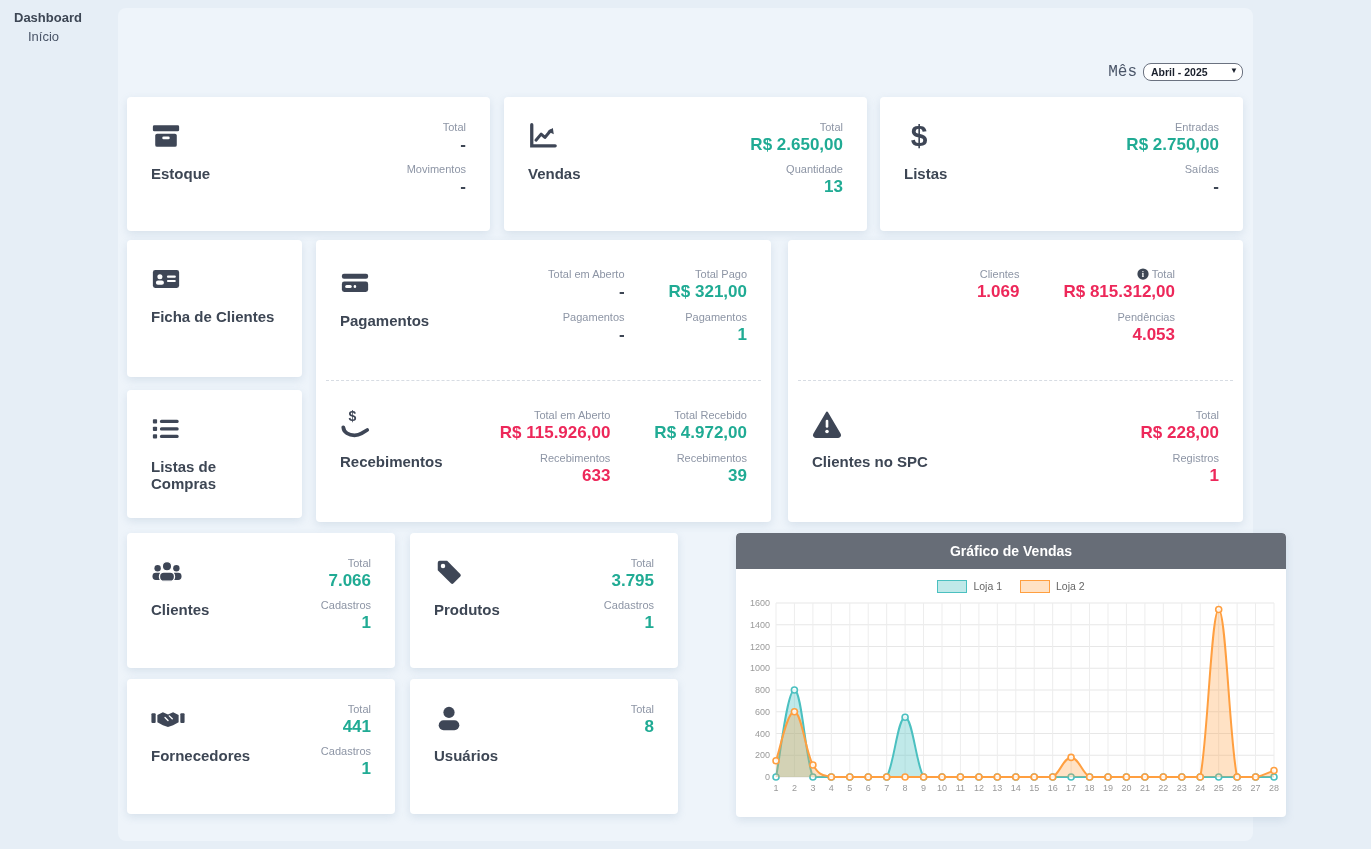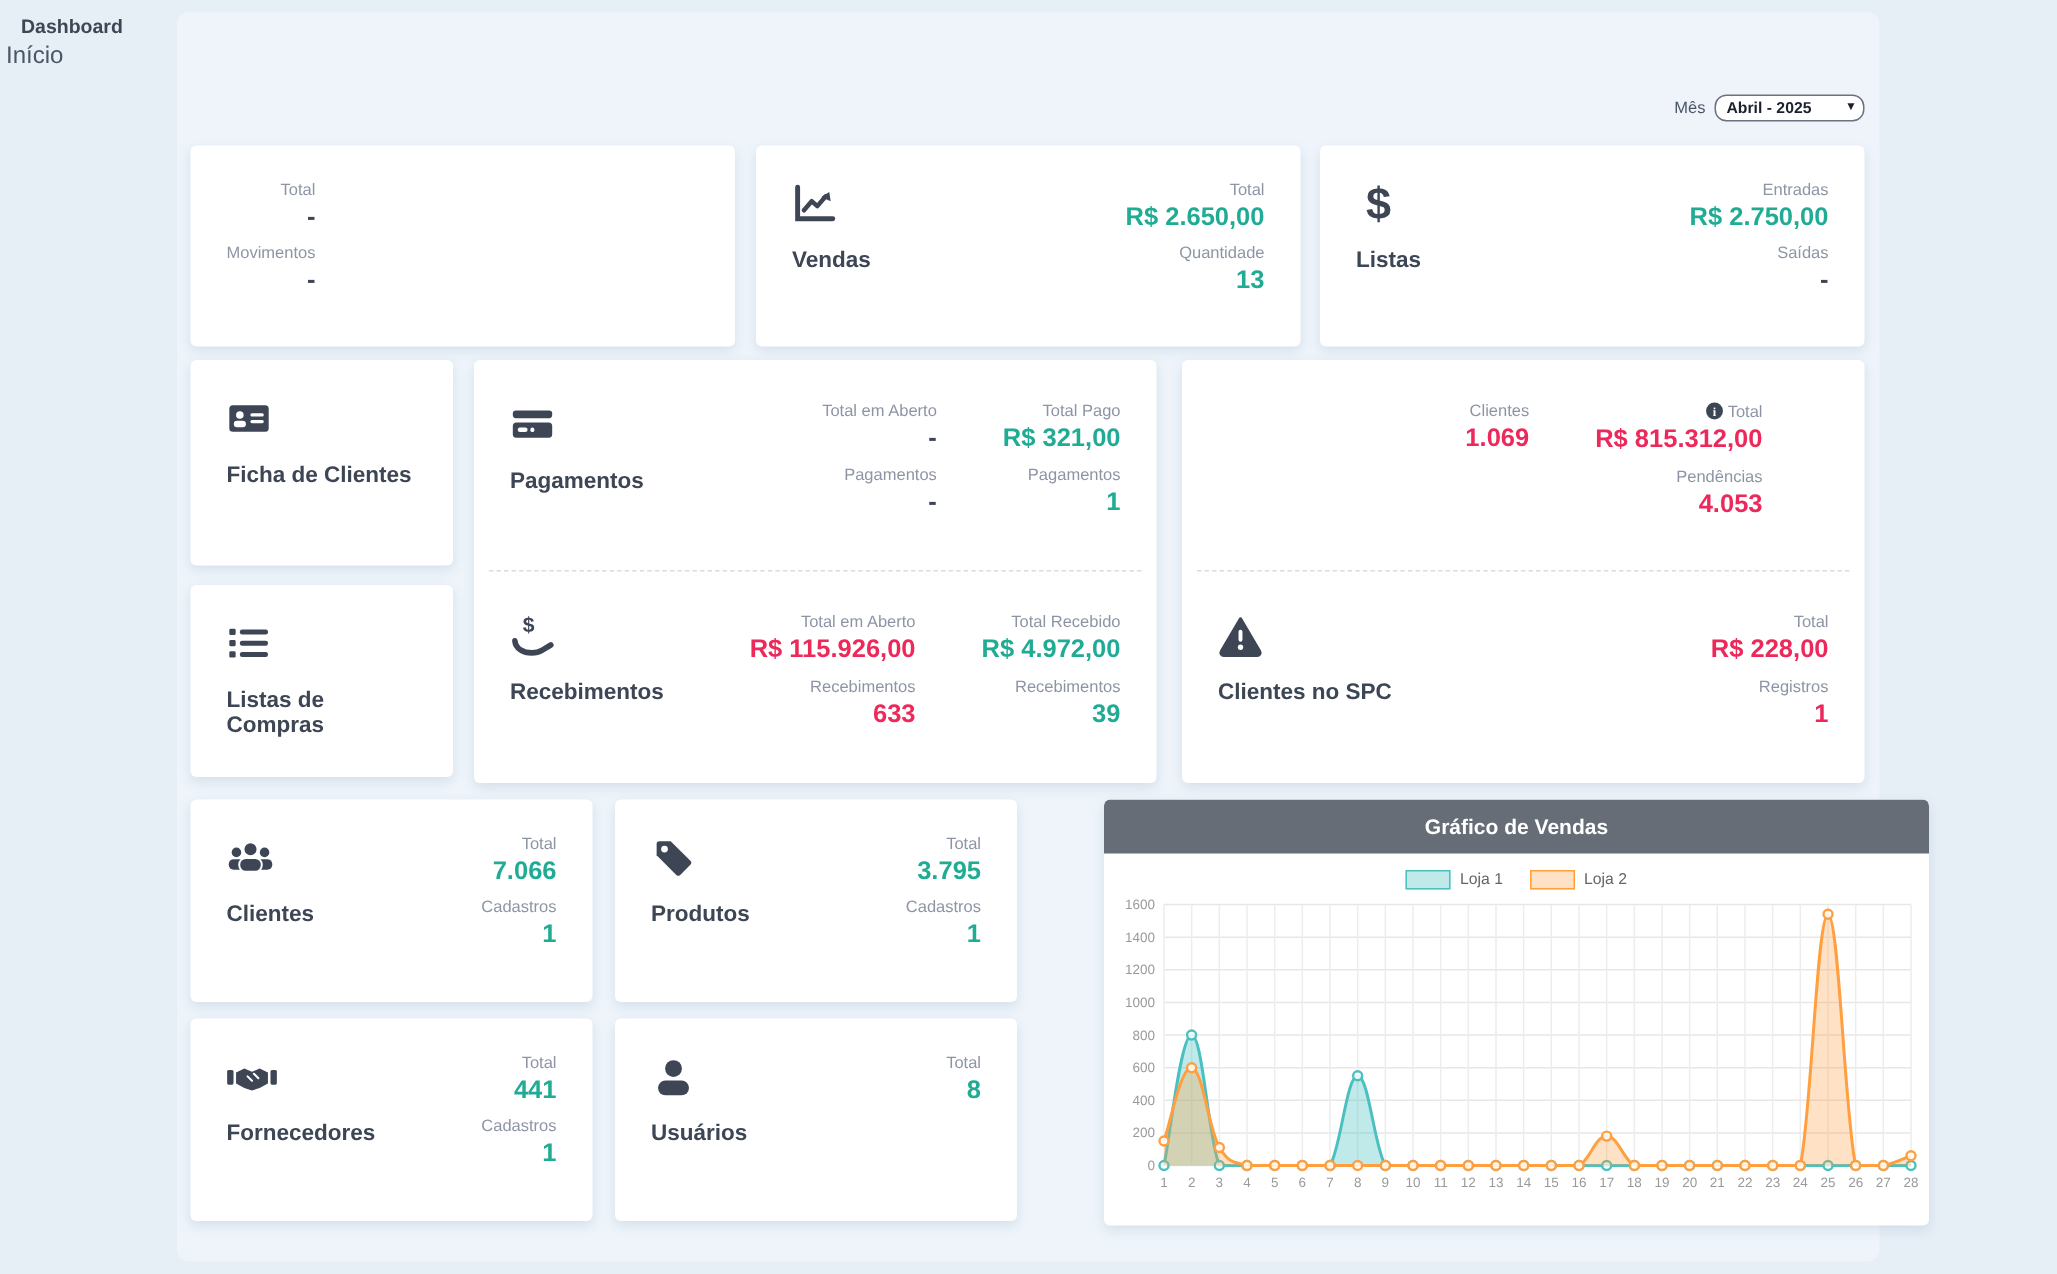--- a/index.html
+++ b/index.html
@@ -7,23 +7,23 @@
     width:1371px;height:849px;position:relative;overflow:hidden;
     background:#e6eef6;
     font-family:"Liberation Sans","DejaVu Sans",sans-serif;
     color:#3d4654;
   }
   .content-panel{
     position:absolute;left:118px;top:8px;width:1135px;height:833px;
     background:#eef4fa;border-radius:8px;
   }
   .page-title{position:absolute;left:14px;top:10px;font-size:13px;font-weight:bold;color:#3d4654;}
-  .breadcrumb{position:absolute;left:4px;top:29px;font-size:16px;color:#4a5568;text-align:right;}
+  .breadcrumb{position:absolute;left:28px;top:29px;font-size:13px;color:#4a5568;text-align:right;}
   .month-filter{position:absolute;left:1040px;top:62px;width:203px;display:flex;align-items:center;justify-content:flex-end;gap:6px;}
-  .month-filter label{font-size:11px;color:#4a5568;}
+  .month-filter label{font-size:16px;color:#4a5568;font-family:Liberation Mono, monospace;}
   .select-wrap{position:relative;display:inline-block;}
   .select-wrap select{
     -webkit-appearance:none;appearance:none;
     width:100px;height:18px;font-size:10.5px;font-weight:bold;color:#1a202c;
     background:#fff;border:1px solid #6b7280;border-radius:8px;padding:0 18px 0 7px;
   }
   .select-wrap .chev{position:absolute;right:5px;top:4px;pointer-events:none;font-size:8px;color:#1a202c;}
 
   .card{
     position:absolute;background:#fff;border-radius:4px;
@@ -72,20 +72,30 @@
   <label>Mês</label>
   <span class="select-wrap">
     <select>
       <option>Abril - 2025</option>
     </select>
     <span class="chev">▼</span>
   </span>
 </div>
 
 <div class="card simple" style="left:127px;top:97px;width:363px;height:134px;">
+  <div class="card-left">
+    <span class="icon">
+      <svg width="30" height="30" viewBox="0 0 32 32">
+          <rect x="2" y="4.5" width="28" height="6.5" rx="1.5" fill="#3e4656"></rect>
+          <rect x="4.5" y="13.5" width="23" height="14" rx="2" fill="#3e4656"></rect>
+          <rect x="12" y="16.5" width="8" height="3" rx="1.5" fill="#fff"></rect>
+        </svg>
+    </span>
+    <div class="card-title">Estoque</div>
+  </div>
   <div class="card-stats">
     <div class="stat">
         <div class="stat-label">Total</div>
         <div class="stat-value v-dark">-</div>
       </div>
     <div class="stat">
         <div class="stat-label">Movimentos</div>
         <div class="stat-value v-dark">-</div>
       </div>
   </div>

